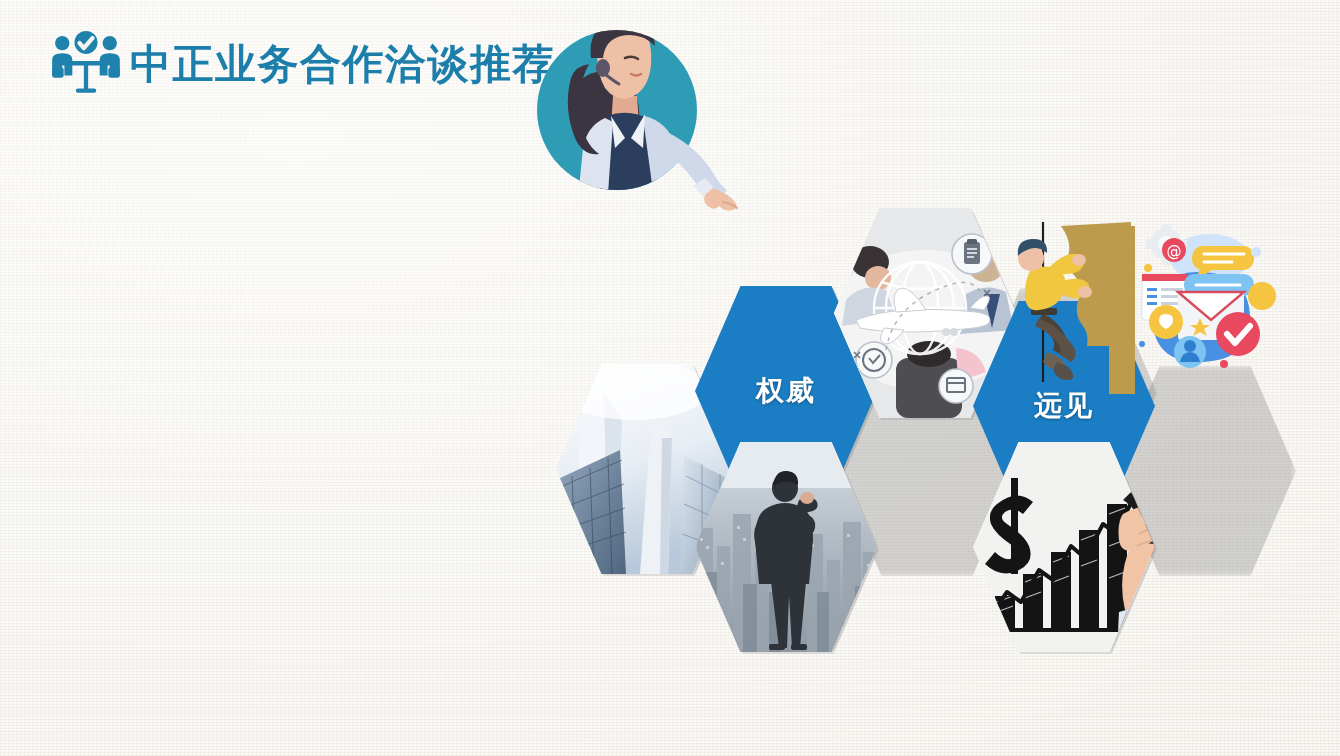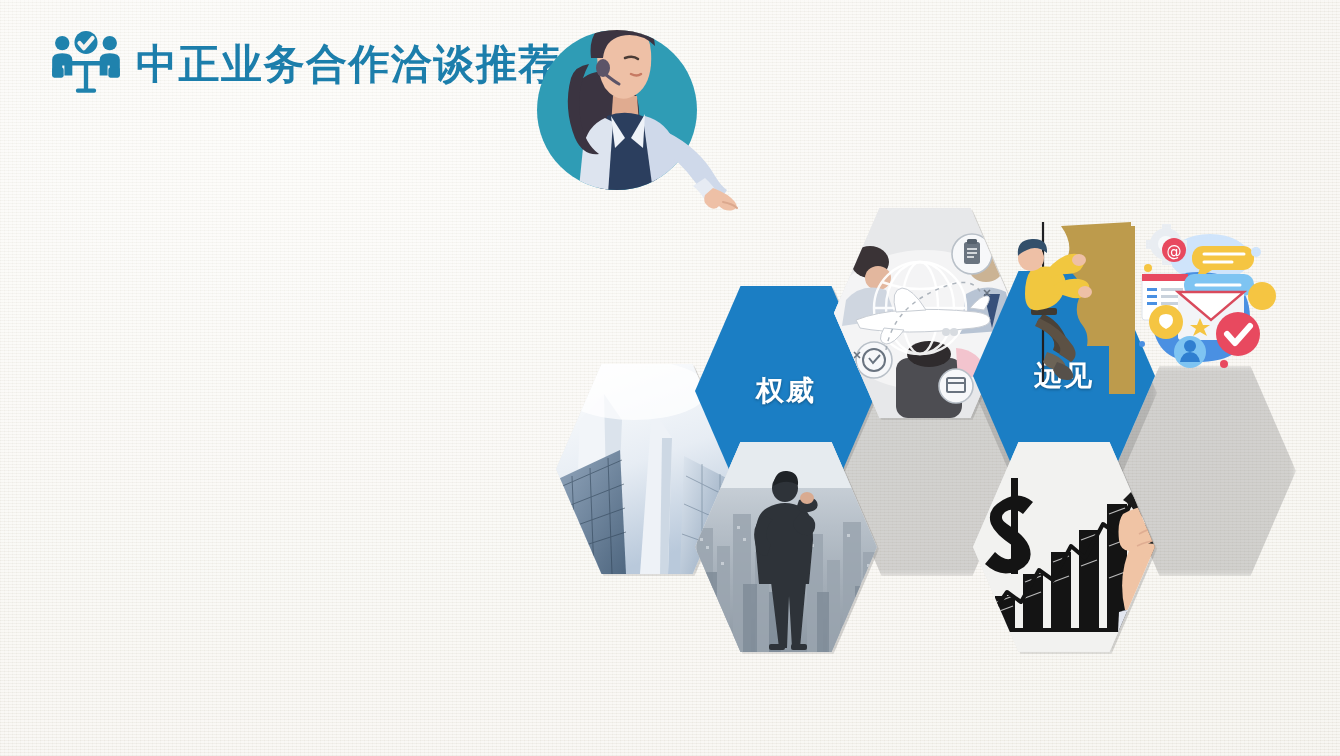--- a/index.html
+++ b/index.html
@@ -42,21 +42,21 @@
     overflow: hidden;
   }
 
   
   #header-bar {
     position: absolute;
     left: 50px;
     top: 28px;
     display: flex;
     align-items: center;
-    gap: 14px;
+    gap: 8px;
   }
   #brand-logo { width: 72px; height: 72px; display: block; flex: none; }
   #brand-title {
     font-size: 41px;
     font-weight: bold;
     color: #1c7eab;
     letter-spacing: 1.5px;
     line-height: 1;
     white-space: nowrap;
     font-family: "DejaVu Sans", "Liberation Sans", sans-serif;
@@ -421,21 +421,21 @@
 
           <rect x="74" y="202" width="16" height="6" rx="2"></rect>
           <rect x="96" y="202" width="16" height="6" rx="2"></rect>
         </g>
 
         <ellipse cx="112" cy="56" rx="7" ry="6" fill="#d9ab91"></ellipse>
       </svg>
     </div>
 
 
-    <div class="hex hex-blue" style="left:421px; top:57px;">
+    <div class="hex hex-blue" style="left:421px; top:87px;">
       <span class="hex-label">远见</span>
     </div>
 
     <div class="hex hex-photo" style="left:421px; top:228px;">
       <svg class="hex-inner-svg" viewBox="0 0 182 210" preserveAspectRatio="xMidYMid slice">
         <rect width="182" height="210" fill="#f2f2f0"></rect>
 
         <g fill="#141414">
           <path d="M24 62 q20 -16 36 -2 l-10 12 q-10 -8 -18 -2 q-7 6 2 12 q18 12 22 22
                    q6 16 -10 24 q-18 9 -34 -6 l10 -12 q10 10 18 6 q8 -4 0 -12

